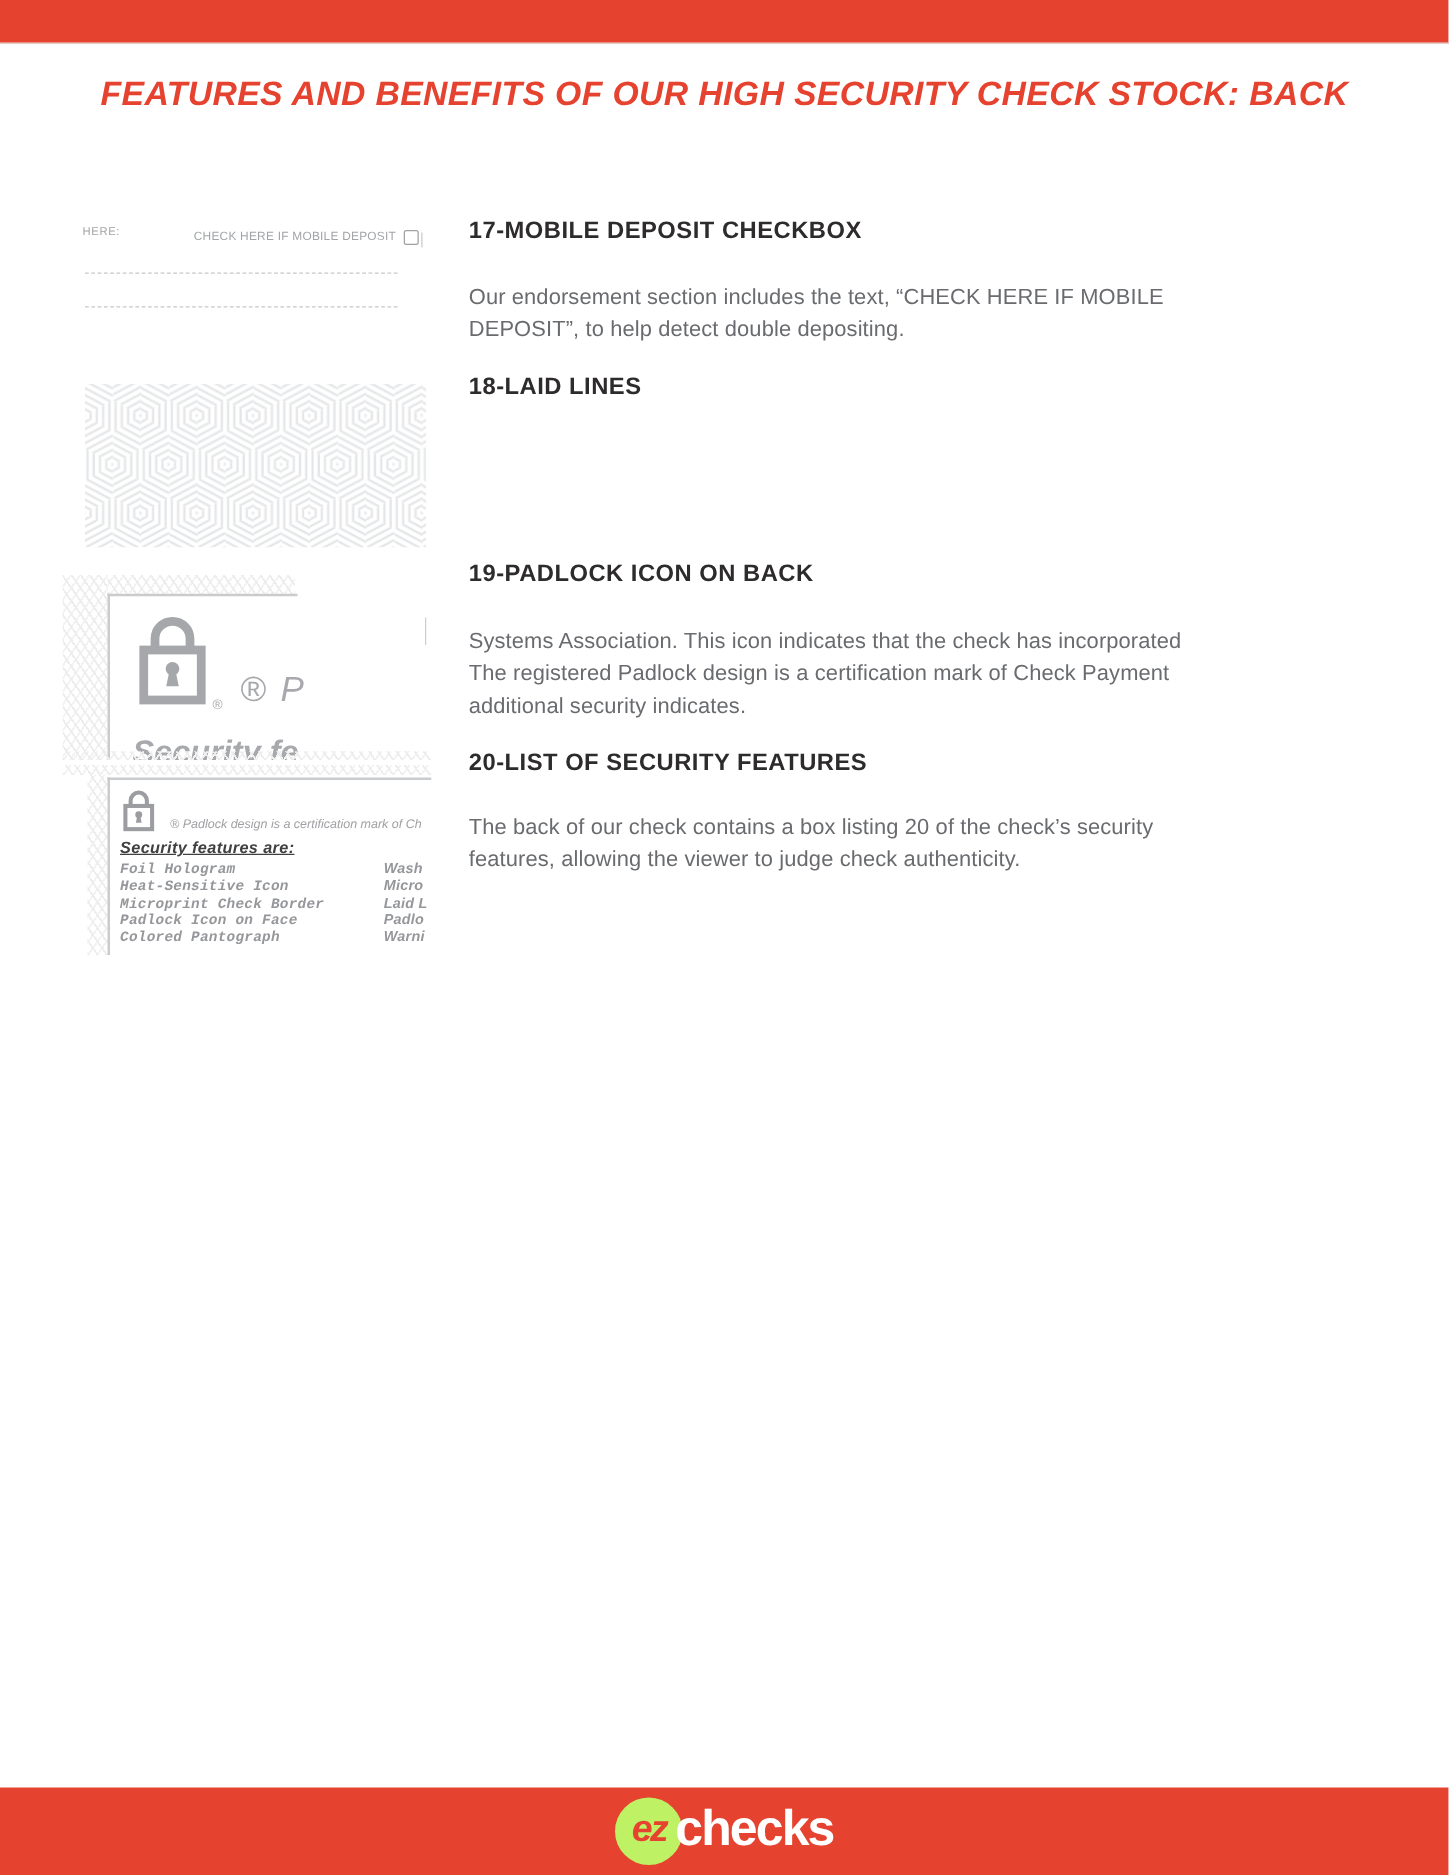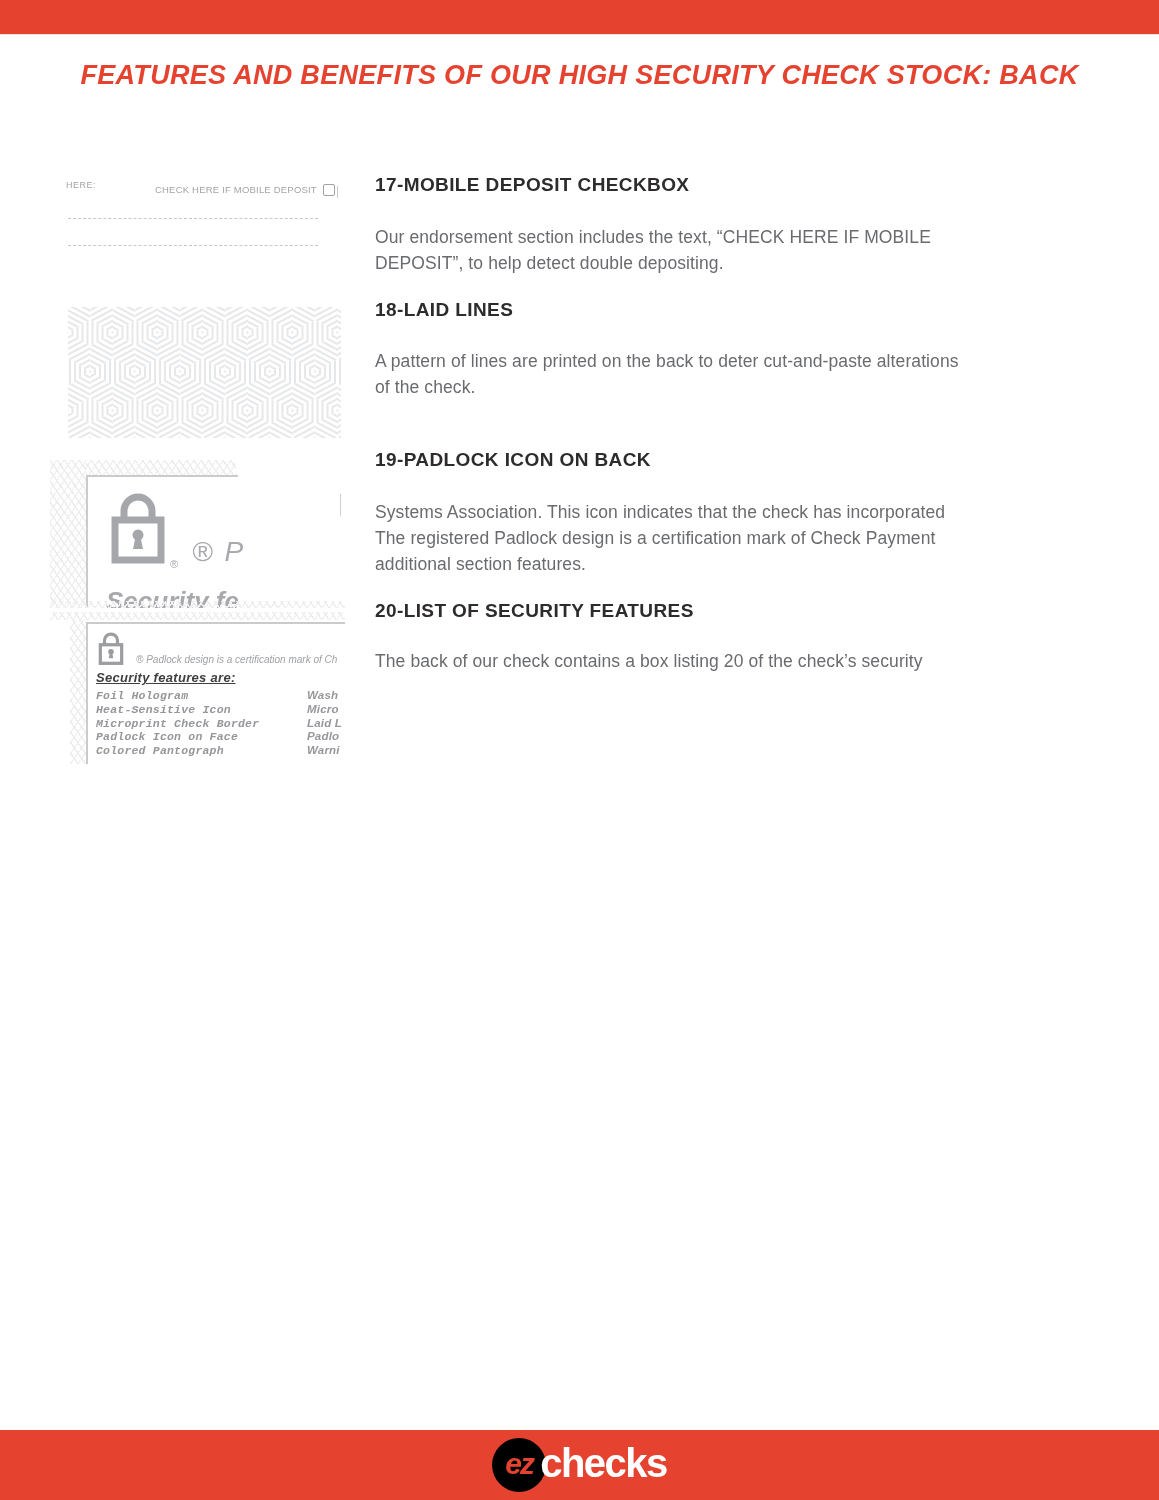--- a/index.html
+++ b/index.html
@@ -24,21 +24,21 @@
     font-style:italic;
   }
   .footer-bar{
     position:absolute;left:0;top:1430px;width:100%;height:70px;
     background:var(--brand-red,#e5432f);
     display:flex;align-items:center;justify-content:center;
   }
   .logo{display:flex;align-items:center;}
   .logo-circle{
     width:54px;height:54px;border-radius:50%;
-    background:#000000;color:var(--brand-red,#e5432f);
+    background:#bef264;color:var(--brand-red,#e5432f);
     font-size:30px;font-weight:700;font-style:italic;
     letter-spacing:-2px;line-height:52px;text-align:center;
   }
   .logo-name{
     color:#ffffff;font-size:40px;font-weight:700;letter-spacing:-1.5px;
     margin-left:-6px;padding-bottom:4px;
   }
   
   .sec-heading{
     position:absolute;left:375px;width:720px;
@@ -211,35 +211,32 @@
     </div>
   </div>
 
   <div class="sec-heading" style="top:174px;">17-MOBILE DEPOSIT CHECKBOX</div>
   <div class="sec-body" style="top:224px;">
     <div class="body-line">Our endorsement section includes the text, “CHECK HERE IF MOBILE</div>
     <div class="body-line">DEPOSIT”, to help detect double depositing.</div>
   </div>
 
   <div class="sec-heading" style="top:299px;">18-LAID LINES</div>
-  <div class="sec-body" style="top:348px;">
-    <div class="body-line">A pattern of lines are printed on the back to deter cut-and-paste alterations</div>
-    <div class="body-line">of the check.</div>
-  </div>
 
   <div class="sec-heading" style="top:449px;">19-PADLOCK ICON ON BACK</div>
   <div class="sec-body" style="top:499px;">
     <div class="body-line">Systems Association. This icon indicates that the check has incorporated</div>
     <div class="body-line">The registered Padlock design is a certification mark of Check Payment</div>
-    <div class="body-line">additional section features.</div>
+    <div class="body-line">additional security indicates.</div>
   </div>
 
   <div class="sec-heading" style="top:600px;">20-LIST OF SECURITY FEATURES</div>
   <div class="sec-body" style="top:648px;">
     <div class="body-line">The back of our check contains a box listing 20 of the check’s security</div>
+    <div class="body-line">features, allowing the viewer to judge check authenticity.</div>
   </div>
 
   <div class="footer-bar">
     <div class="logo">
       <div class="logo-circle">ez</div>
       <div class="logo-name">checks</div>
     </div>
   </div>
 
 </div>

